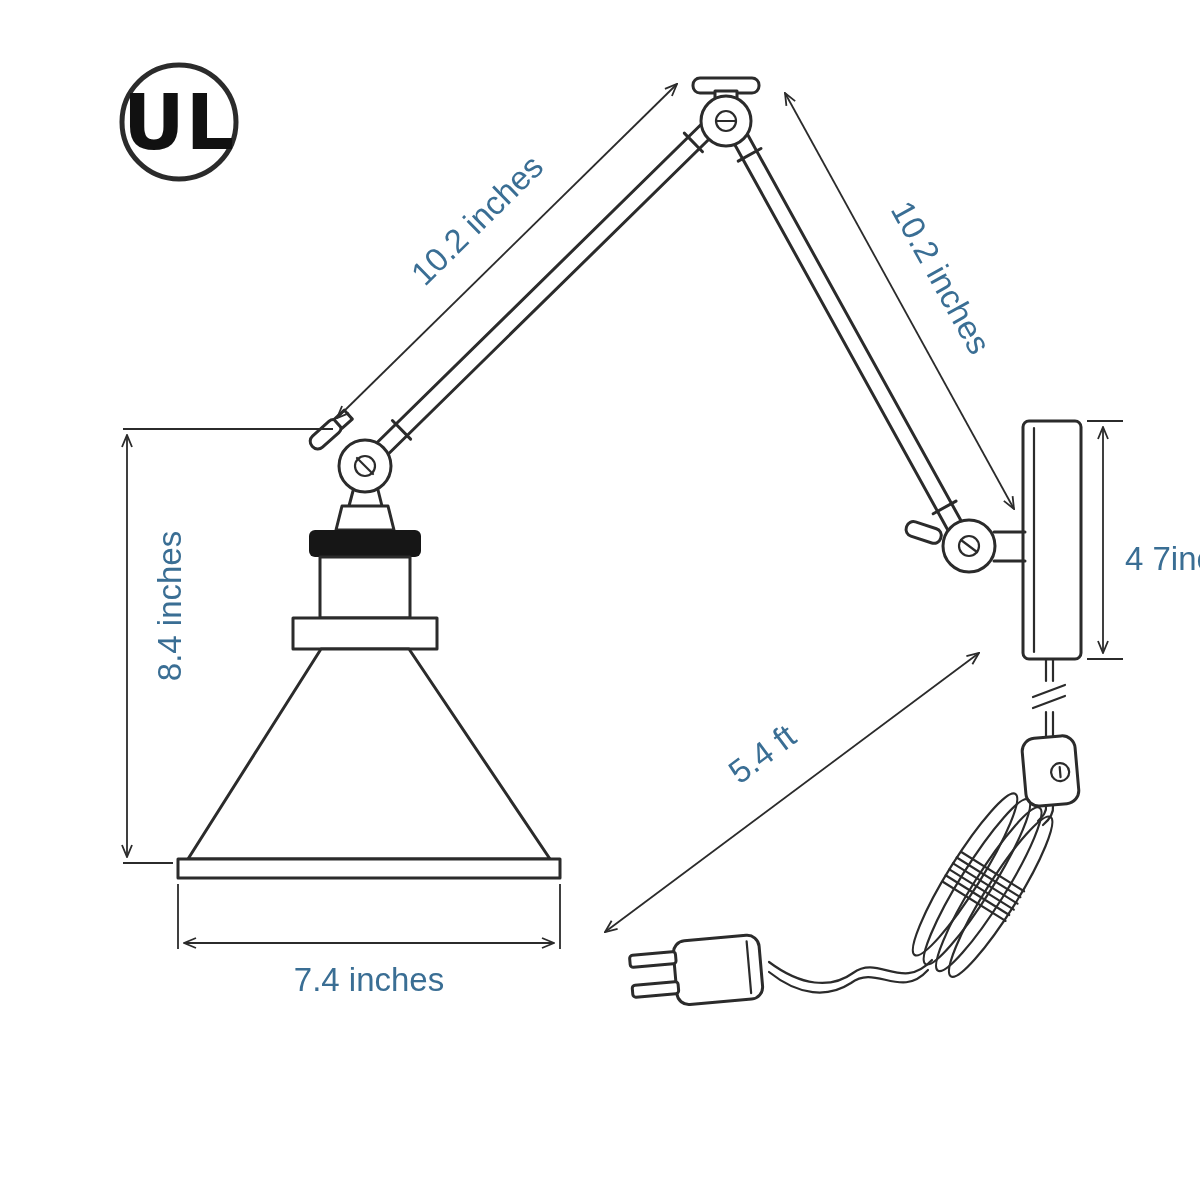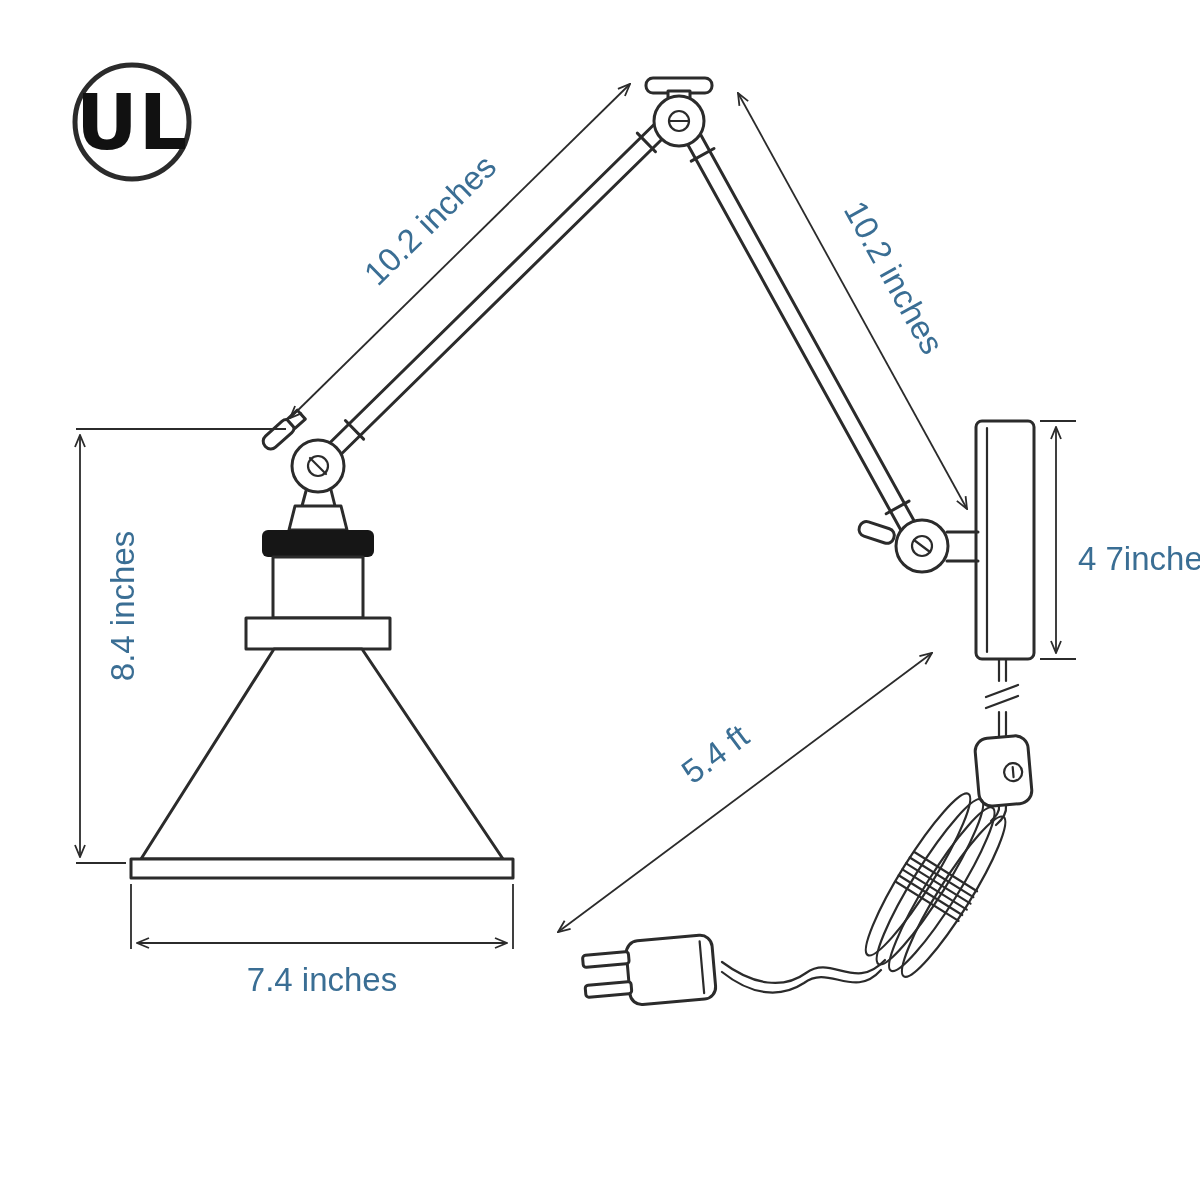--- a/index.html
+++ b/index.html
@@ -1,17 +1,17 @@
 <!DOCTYPE html>
 <html style="--line: #2b2b2b; --label: #3a6e94;"><head>
 <meta charset="utf-8">
 <style>
   :root { --line:#2b2b2b; --label:#3a6e94; }
   html,body{margin:0;padding:0;background:#fff;}
-  .stage{width:973px;height:1200px;background:#fff;}
+  .stage{width:973px;height:1200px;background:#fff;padding-left:47px;}
   svg{display:block;}
   .ol{stroke:var(--line);fill:none;stroke-width:3;stroke-linecap:round;stroke-linejoin:round;}
   .olf{stroke:var(--line);fill:#fff;stroke-width:3;stroke-linecap:round;stroke-linejoin:round;}
   .thin{stroke:var(--line);fill:none;stroke-width:2.2;stroke-linecap:round;}
   .thinf{stroke:var(--line);fill:#fff;stroke-width:2.2;}
   .band{fill:#161616;stroke:none;}
   .dim{stroke:var(--line);fill:none;stroke-width:1.8;}
   .dimtext{fill:var(--label);font-family:"Liberation Sans",sans-serif;font-size:33px;}
   .ultext{fill:#111;font-family:"DejaVu Sans","Liberation Sans",sans-serif;font-size:76px;font-weight:600;letter-spacing:1px;}
 </style>

